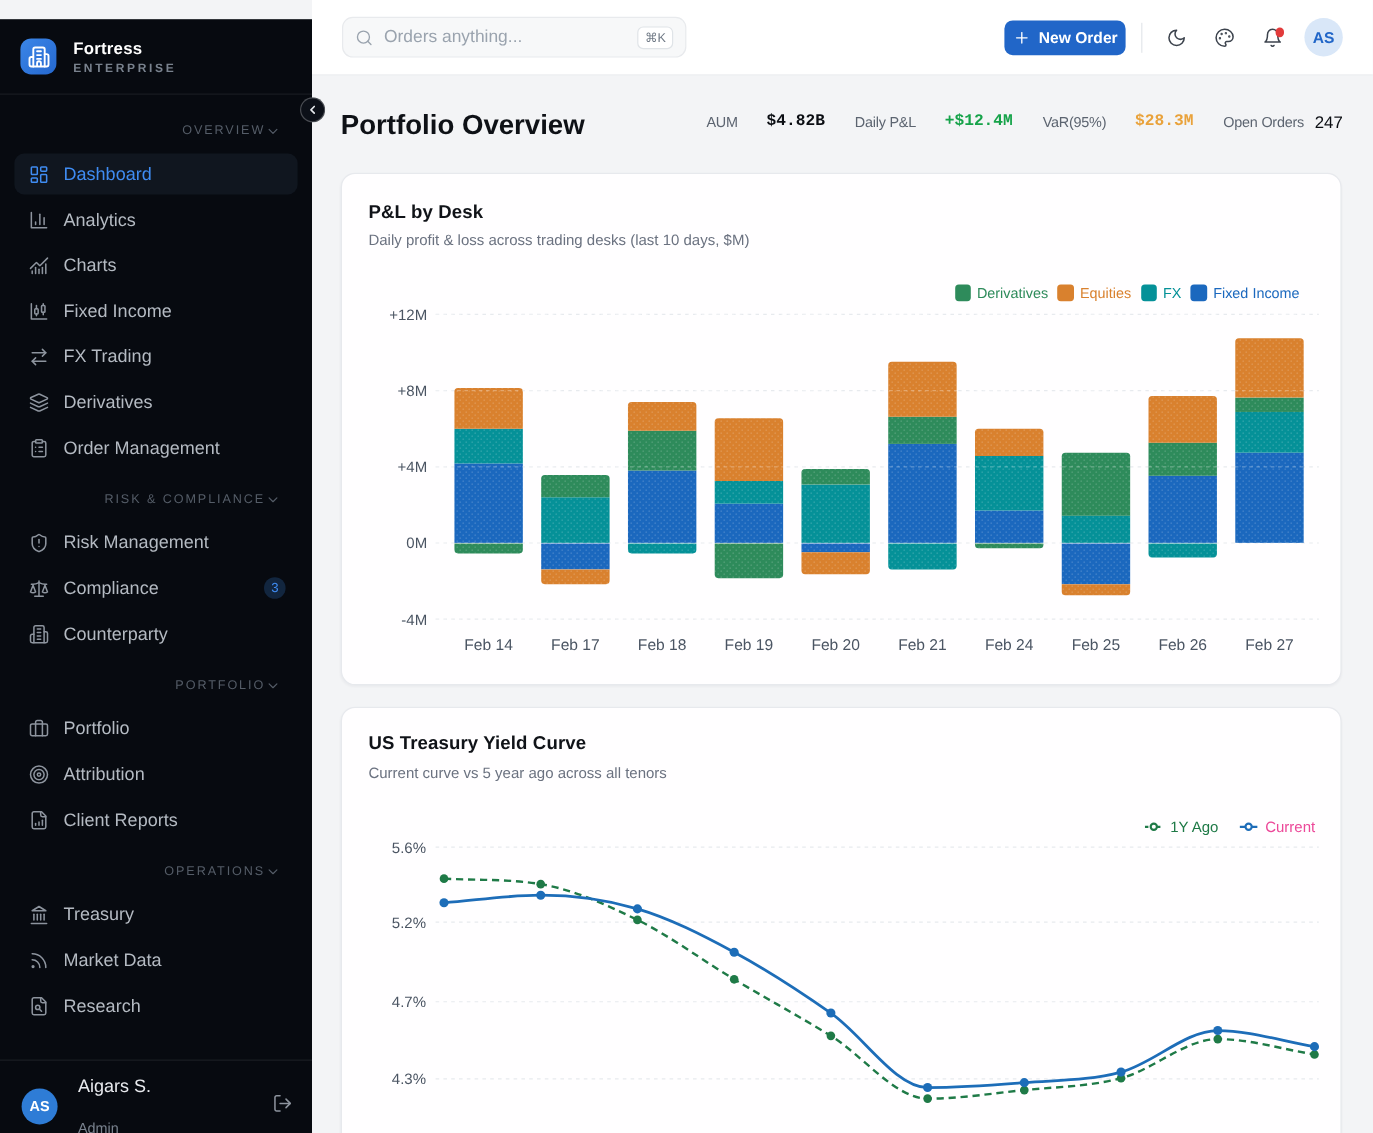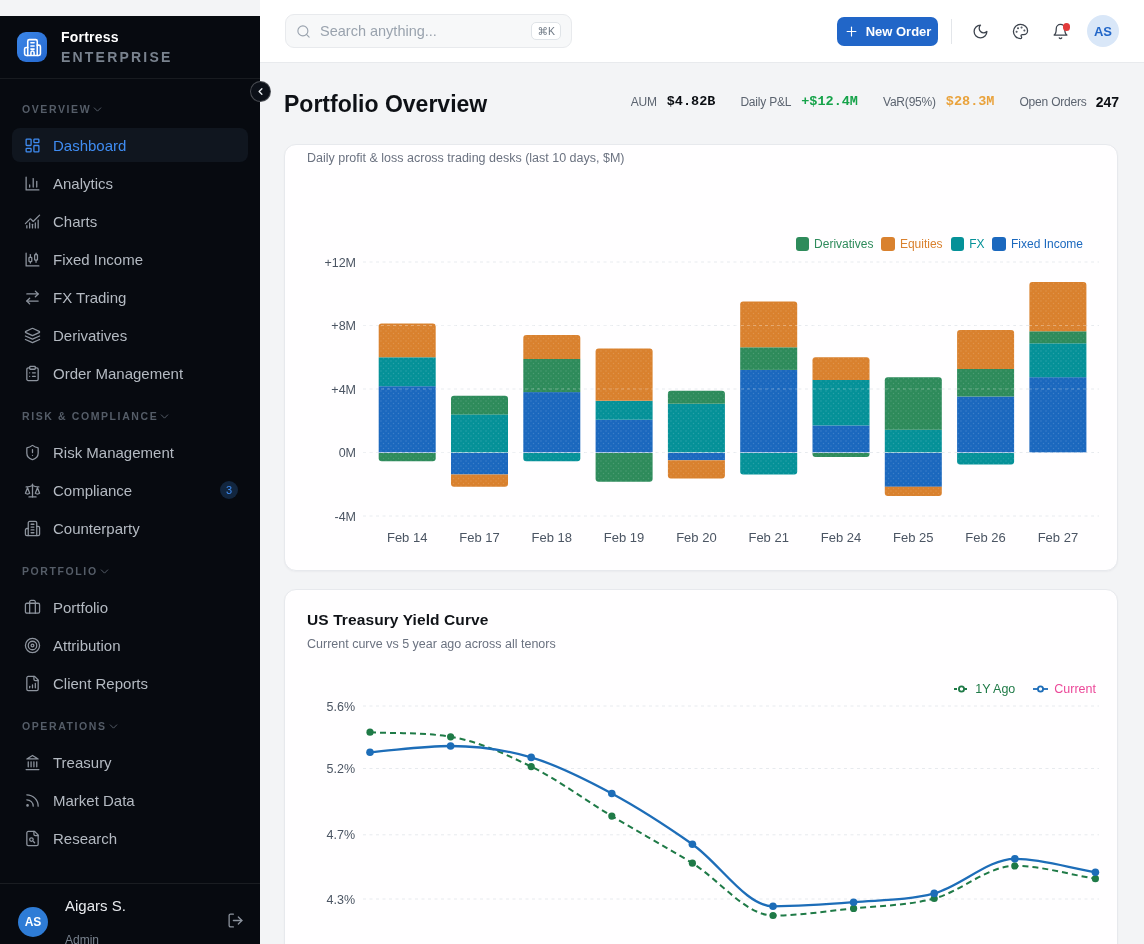--- a/index.html
+++ b/index.html
@@ -2,23 +2,23 @@
 <html><head>
 <meta charset="utf-8">
 <style>
 *{margin:0;padding:0;box-sizing:border-box}
 html,body{width:1144px;height:944px;overflow:hidden;font-family:"Liberation Sans",sans-serif;background:#f3f4f6}
 .sidebar{position:absolute;left:0;top:16px;width:260px;height:944px;background:#070a10;color:#b8bec6;z-index:5}
 .brand{height:63px;display:flex;align-items:center;padding:0 17px;border-bottom:1px solid rgba(255,255,255,0.07)}
 .logo{width:30px;height:30px;border-radius:9px;background:linear-gradient(135deg,#3b86e8,#2568cf);display:flex;align-items:center;justify-content:center;flex:0 0 30px}
 .brand-name{margin-left:14px}
 .brand-name b{display:block;color:#fff;font-size:14px;letter-spacing:.2px}
-.brand-name span{display:block;color:#79828e;font-size:14px;letter-spacing:2.2px;font-weight:bold;margin-top:4px}
+.brand-name span{display:block;color:#79828e;font-size:10px;letter-spacing:2.2px;font-weight:bold;margin-top:4px}
 .nav{padding:0 12px}
-.sec{display:flex;align-items:center;justify-content:flex-start;height:20px;margin:16px 0 9px;padding:0 14px 0 10px;color:#555d68;font-size:10.5px;font-weight:bold;letter-spacing:1.6px}
+.sec{display:flex;align-items:center;justify-content:flex-end;height:20px;margin:16px 0 9px;padding:0 14px 0 10px;color:#555d68;font-size:10.5px;font-weight:normal;letter-spacing:1.6px}
 .sec svg{color:#555d68}
 .item{display:flex;align-items:center;height:34px;border-radius:8px;padding:0 12px;font-size:15px;color:#b4bac2;position:relative;margin-bottom:4px}
 .item svg{flex:0 0 17px;margin-right:12px;color:#8d949e}
 .item.active{background:#10161f;color:#3f8cf2}
 .item.active svg{color:#3f8cf2}
 .badge{position:absolute;right:10px;top:50%;transform:translateY(-50%);width:18px;height:18px;border-radius:50%;background:#12263f;color:#3f8cf2;font-size:11px;display:flex;align-items:center;justify-content:center}
 .sfoot{position:absolute;left:0;right:0;bottom:0;height:77px;background:#070a10;border-top:1px solid rgba(255,255,255,0.08);display:flex;align-items:center;padding:0 16px 0 18px;z-index:6}
 .avatar-s{width:30px;height:30px;border-radius:50%;background:#2e7cd6;color:#fff;font-size:12px;font-weight:bold;display:flex;align-items:center;justify-content:center;flex:0 0 30px}
 .sfoot .who{margin-left:17px;flex:1}
 .sfoot .who b{display:block;color:#e8eaee;font-size:15px;font-weight:normal}
@@ -33,24 +33,24 @@
 .tb-right{margin-left:auto;display:flex;align-items:center}
 .btn-new{width:101px;height:29px;background:#2166c8;border-radius:7px;color:#fff;font-size:13px;font-weight:bold;display:flex;align-items:center;justify-content:center}
 .btn-new svg{margin-right:7px}
 .tb-div{width:1px;height:25px;background:#e3e6ea;margin:0 8px 0 13px}
 .icnbtn{width:40px;height:40px;display:flex;align-items:center;justify-content:center;color:#3c434d;position:relative}
 .dot{position:absolute;right:10px;top:12px;width:7.5px;height:7.5px;border-radius:50%;background:#e23b3b}
 .avatar{width:32px;height:32px;border-radius:50%;background:#d9e7f8;color:#2166c8;font-weight:bold;font-size:13px;display:flex;align-items:center;justify-content:center;margin-left:7px}
 .pagehead{position:absolute;left:24px;top:79px;right:25px;height:50px;display:flex;align-items:center}
 h1{font-size:23px;color:#0e1116;letter-spacing:0px}
 .stats{margin-left:auto;margin-top:-5px;display:flex;align-items:center;font-size:12px;letter-spacing:-0.2px;color:#5c6470;white-space:nowrap}
-.stats .v{font-family:"Liberation Mono",monospace;font-weight:bold;font-size:13.5px;letter-spacing:0;color:#0b0e13;margin-left:10px}
+.stats .v{font-family:"Liberation Mono",monospace;font-weight:bold;font-size:13.5px;letter-spacing:0;color:#0b0e13;margin-left:24px}
 .stats .g{color:#16a34a}.stats .o{color:#e9a23b}
 .stats .sep{width:25px}
-.stats .vb{font-weight:bold;font-size:14px;letter-spacing:0;color:#0b0e13;margin-left:9px}
+.stats .vb{font-weight:normal;font-size:14px;letter-spacing:0;color:#0b0e13;margin-left:9px}
 .card{position:absolute;left:24px;width:834px;background:#fffeff;border:1px solid #e7e9ed;border-radius:12px;box-shadow:0 1px 2px rgba(16,24,40,.04)}
 .card h2{font-size:15.5px;color:#101318;padding:24px 22px 0;letter-spacing:.1px}
 #card2 h2{padding-top:21px}
 .card .sub{font-size:12.5px;color:#6b7280;padding:6px 22px 0}
 #card2 .sub{padding-top:8px}
 #card1{top:144px;height:427px}
 #card2{top:589px;height:410px}
 .legend1{position:absolute;right:34px;top:92px;display:flex;align-items:center;font-size:13px}
 .legend1 .sw{width:13.5px;height:13.5px;border-radius:3px;margin-right:5px}
 .legend1 .li{display:flex;align-items:center;margin-left:8px;font-size:12px}
@@ -215,21 +215,21 @@
       <path d="m15 18-6-6 6-6"></path>
     </svg>
   </div>
 <div class="main">
   <div class="topbar">
     <div class="search">
         <svg width="15" height="15" viewBox="0 0 24 24" fill="none" stroke="currentColor" stroke-width="1.8" stroke-linecap="round" stroke-linejoin="round">
           <circle cx="11" cy="11" r="8"></circle>
           <path d="m21 21-4.3-4.3"></path>
         </svg>
-        <span class="ph">Search anything...</span>
+        <span class="ph">Orders anything...</span>
         <span class="kbd">⌘K</span>
       </div>
     <div class="tb-right">
       <div class="btn-new"><svg width="15" height="15" viewBox="0 0 24 24" fill="none" stroke="currentColor" stroke-width="1.8" stroke-linecap="round" stroke-linejoin="round">
             <path d="M5 12h14"></path>
             <path d="M12 5v14"></path>
           </svg> New Order</div>
       <div class="tb-div"></div>
       <div class="icnbtn">
           <svg width="17" height="17" viewBox="0 0 24 24" fill="none" stroke="currentColor" stroke-width="1.8" stroke-linecap="round" stroke-linejoin="round">
@@ -265,20 +265,21 @@
         <span class="v g">+$12.4M</span>
       <span class="sep"></span>
       <span>VaR(95%)</span>
         <span class="v o">$28.3M</span>
       <span class="sep"></span>
       <span>Open Orders</span>
         <span class="vb">247</span>
     </div>
   </div>
   <div class="card" id="card1">
+    <h2>P&amp;L by Desk</h2>
     <div class="sub">Daily profit &amp; loss across trading desks (last 10 days, $M)</div>
     <div class="legend1">
       <span class="li" style="margin-left:0">
           <span class="sw" style="background:#2e8b5b"></span>
           <span style="color:#2e8b5b">Derivatives</span>
         </span>
       <span class="li">
           <span class="sw" style="background:#d9812e"></span>
           <span style="color:#d9812e">Equities</span>
         </span>

